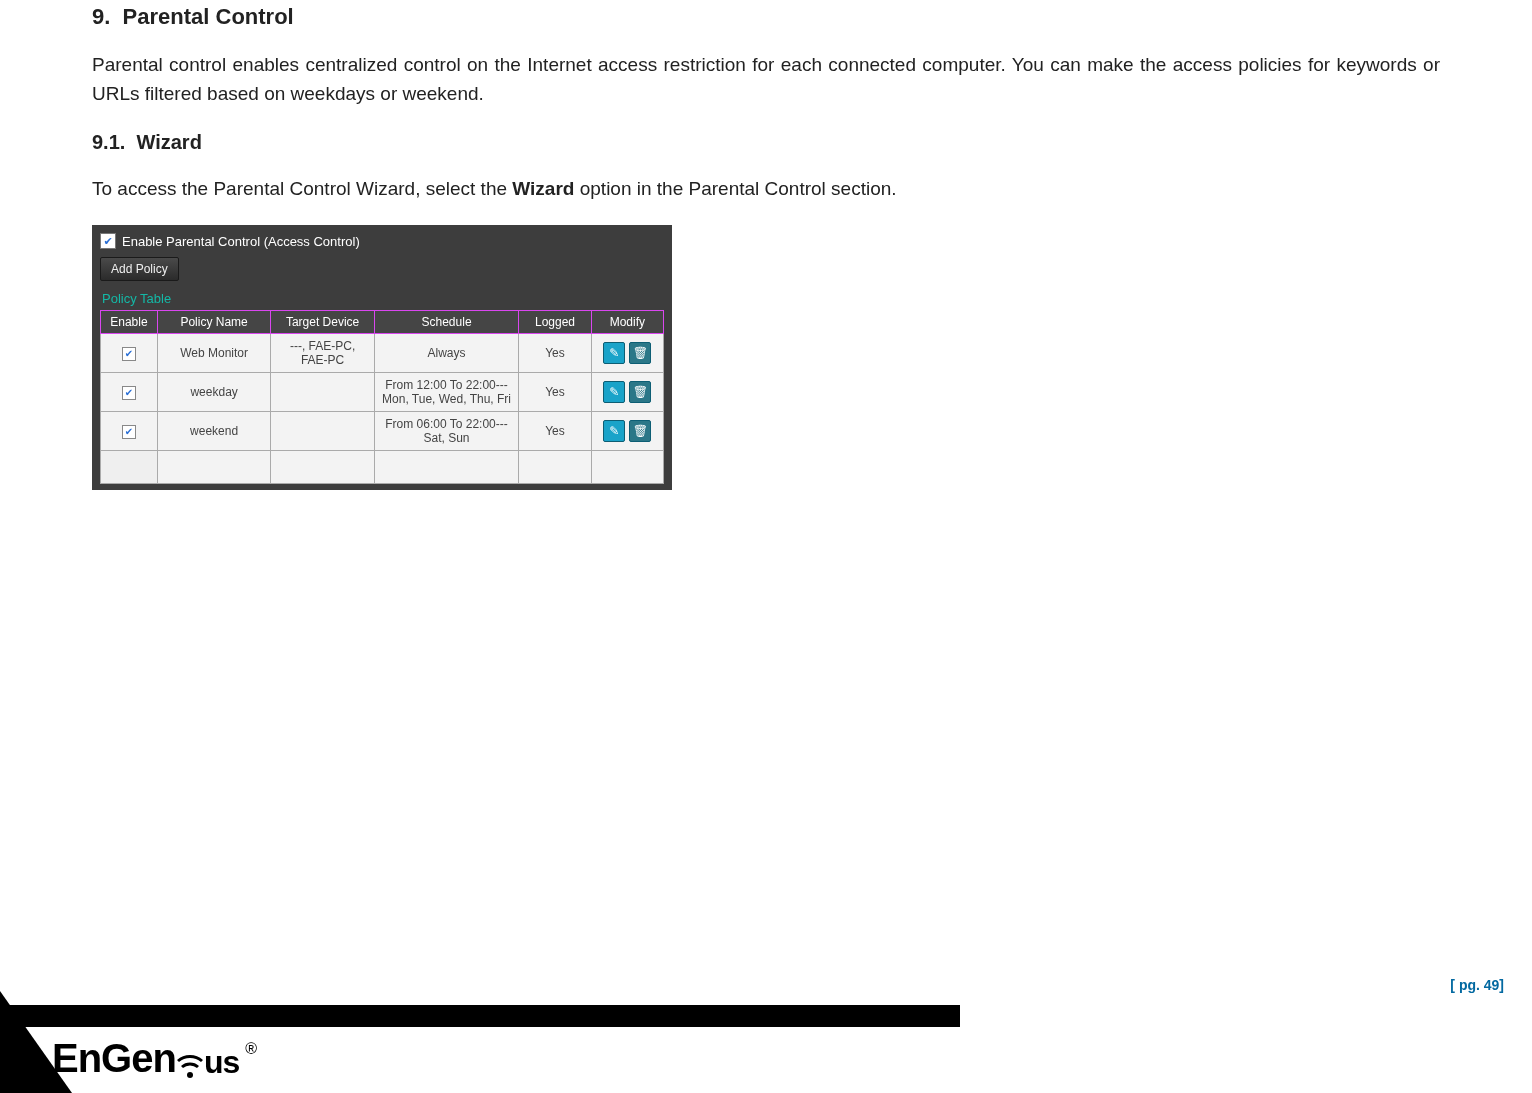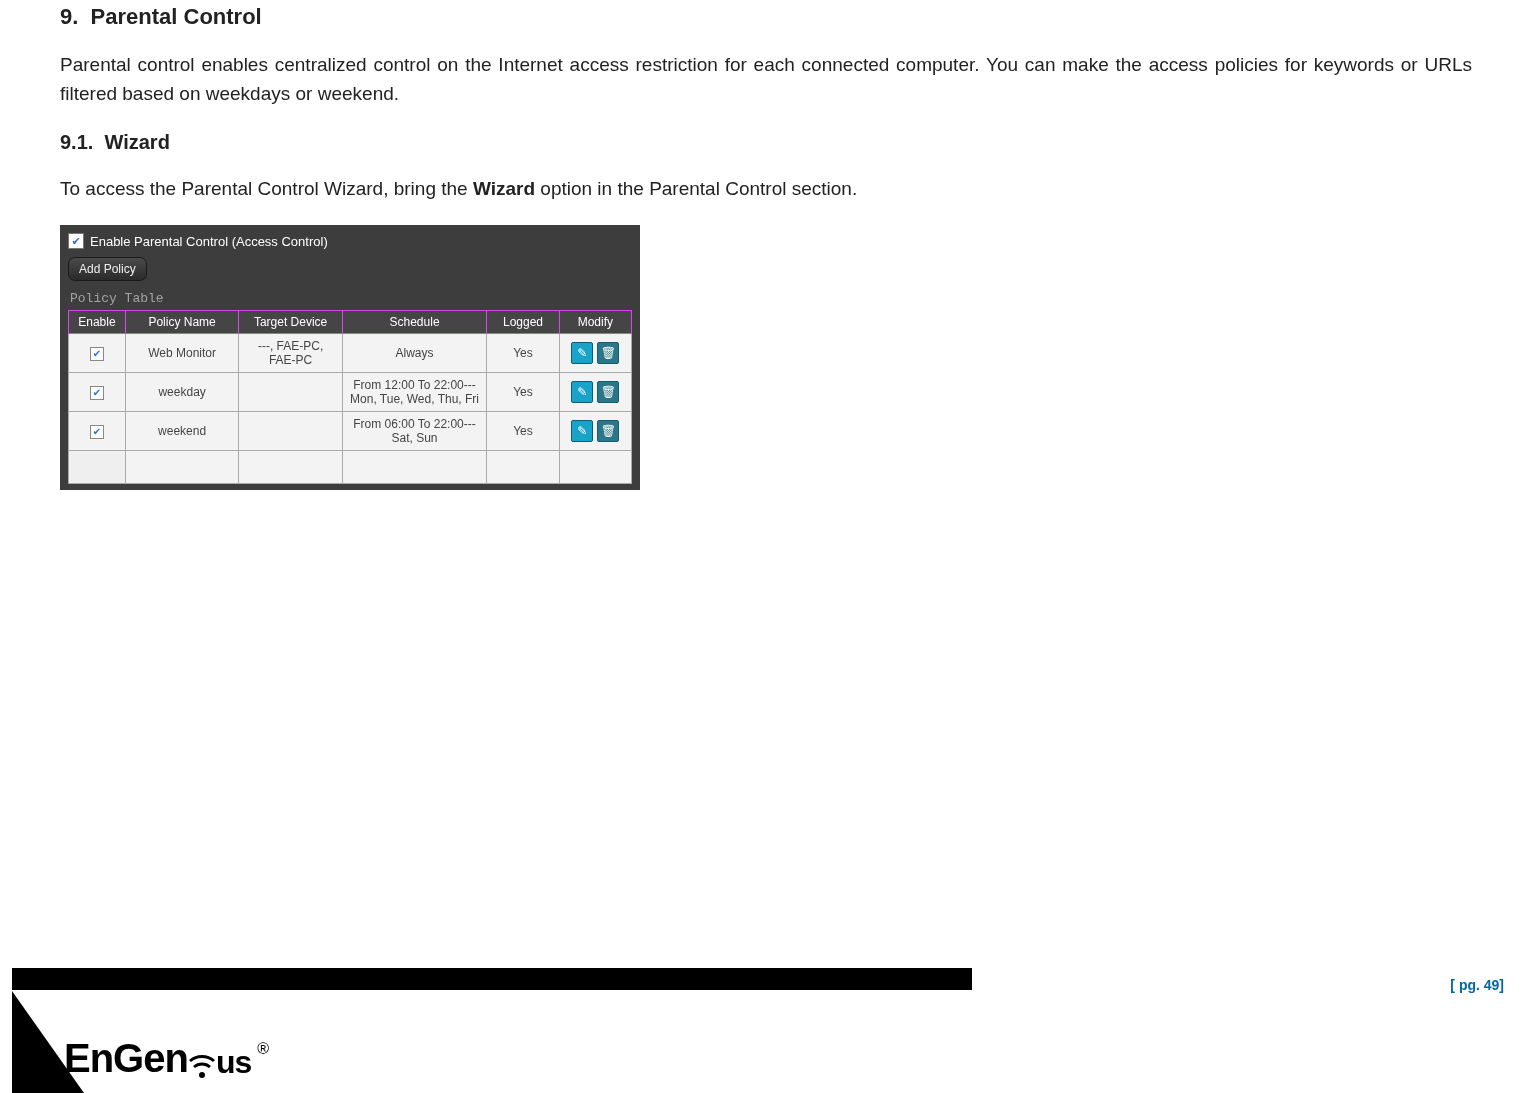--- a/index.html
+++ b/index.html
@@ -7,21 +7,21 @@
   padding:0;
   font-family:"Segoe UI",Tahoma,Arial,sans-serif;
   background:#fff;
   color:#222;
   width:1532px;
   height:1093px;
   position:relative;
   overflow:hidden;
 }
 .page{
-  padding:0 60px;
+  padding:0 92px;
   box-sizing:border-box;
 }
 h2.sec-title{
   font-weight:700;
   font-size:22px;
   margin:4px 0 20px 0;
 }
 p.body-text{
   font-size:19px;
   line-height:1.55;
@@ -50,24 +50,24 @@
   width:14px; height:14px; background:#fff; border:1px solid #777; display:inline-flex;
   align-items:center; justify-content:center; font-size:11px; color:#2a6fd6;
 }
 .add-policy-btn{
   background:linear-gradient(#4a4a4a,#2b2b2b);
   border:1px solid #1a1a1a;
   color:#eee;
   padding:4px 10px;
   font-size:12px;
   display:inline-block;
-  border-radius:7px;
+  border-radius:2px;
   text-align:right;
 }
-.table-title{ color:#a3a3a3; margin:10px 0 4px 2px;font-family:Liberation Mono, monospace;}
+.table-title{ color:#14b8a6; margin:10px 0 4px 2px;}
 .ptable{
   width:100%;
   border-collapse:collapse;
   background:#dcdcdc;
   color:#222;
   font-size:12px;
 }
 .ptable th{
   background:#454545;
   color:#fff;
@@ -98,21 +98,21 @@
 .modify-cell{ display:flex; gap:4px; justify-content:center;}
 .panel-bottom{
   display:flex; justify-content:flex-end; gap:18px;
   background:linear-gradient(#474747,#2b2b2b);
   padding:6px 14px;
   color:#ddd;
   font-size:13px;
 }
 
 .footer{
-  position:absolute; left:12px; bottom:0; width:960px; height:125px;
+  position:absolute; left:0; bottom:0; width:960px; height:88px;
 }
 .black-bar{
   width:960px; height:22px; background:#000;
 }
 .logo-wrap{
   position:absolute; left:52px; bottom:12px;
   display:flex; align-items:center; gap:4px; color:#000;
 }
 .logo-text{
   font-family:Arial,sans-serif;
@@ -140,21 +140,21 @@
     <span>9.</span>&nbsp;&nbsp;<span>Parental Control</span>
   </h2>
 
   <p class="body-text">Parental control enables centralized control on the Internet access restriction for each connected computer. You can make the access policies for keywords or URLs filtered based on weekdays or weekend.</p>
 
   <h3 class="sub-title">
     <span>9.1.</span>&nbsp;&nbsp;<span>Wizard</span>
   </h3>
 
   <p class="body-text">
-    <span>To access the Parental Control Wizard, bring the </span><span class="bold">Wizard</span><span> option in the Parental Control section.</span>
+    <span>To access the Parental Control Wizard, select the </span><span class="bold">Wizard</span><span> option in the Parental Control section.</span>
   </p>
 
 
   <div class="panel">
     <div class="panel-inner">
       <div class="chk-row">
         <span class="chk">✔</span>
         <span>Enable Parental Control (Access Control)</span>
       </div>
       <span class="add-policy-btn">Add Policy</span>

